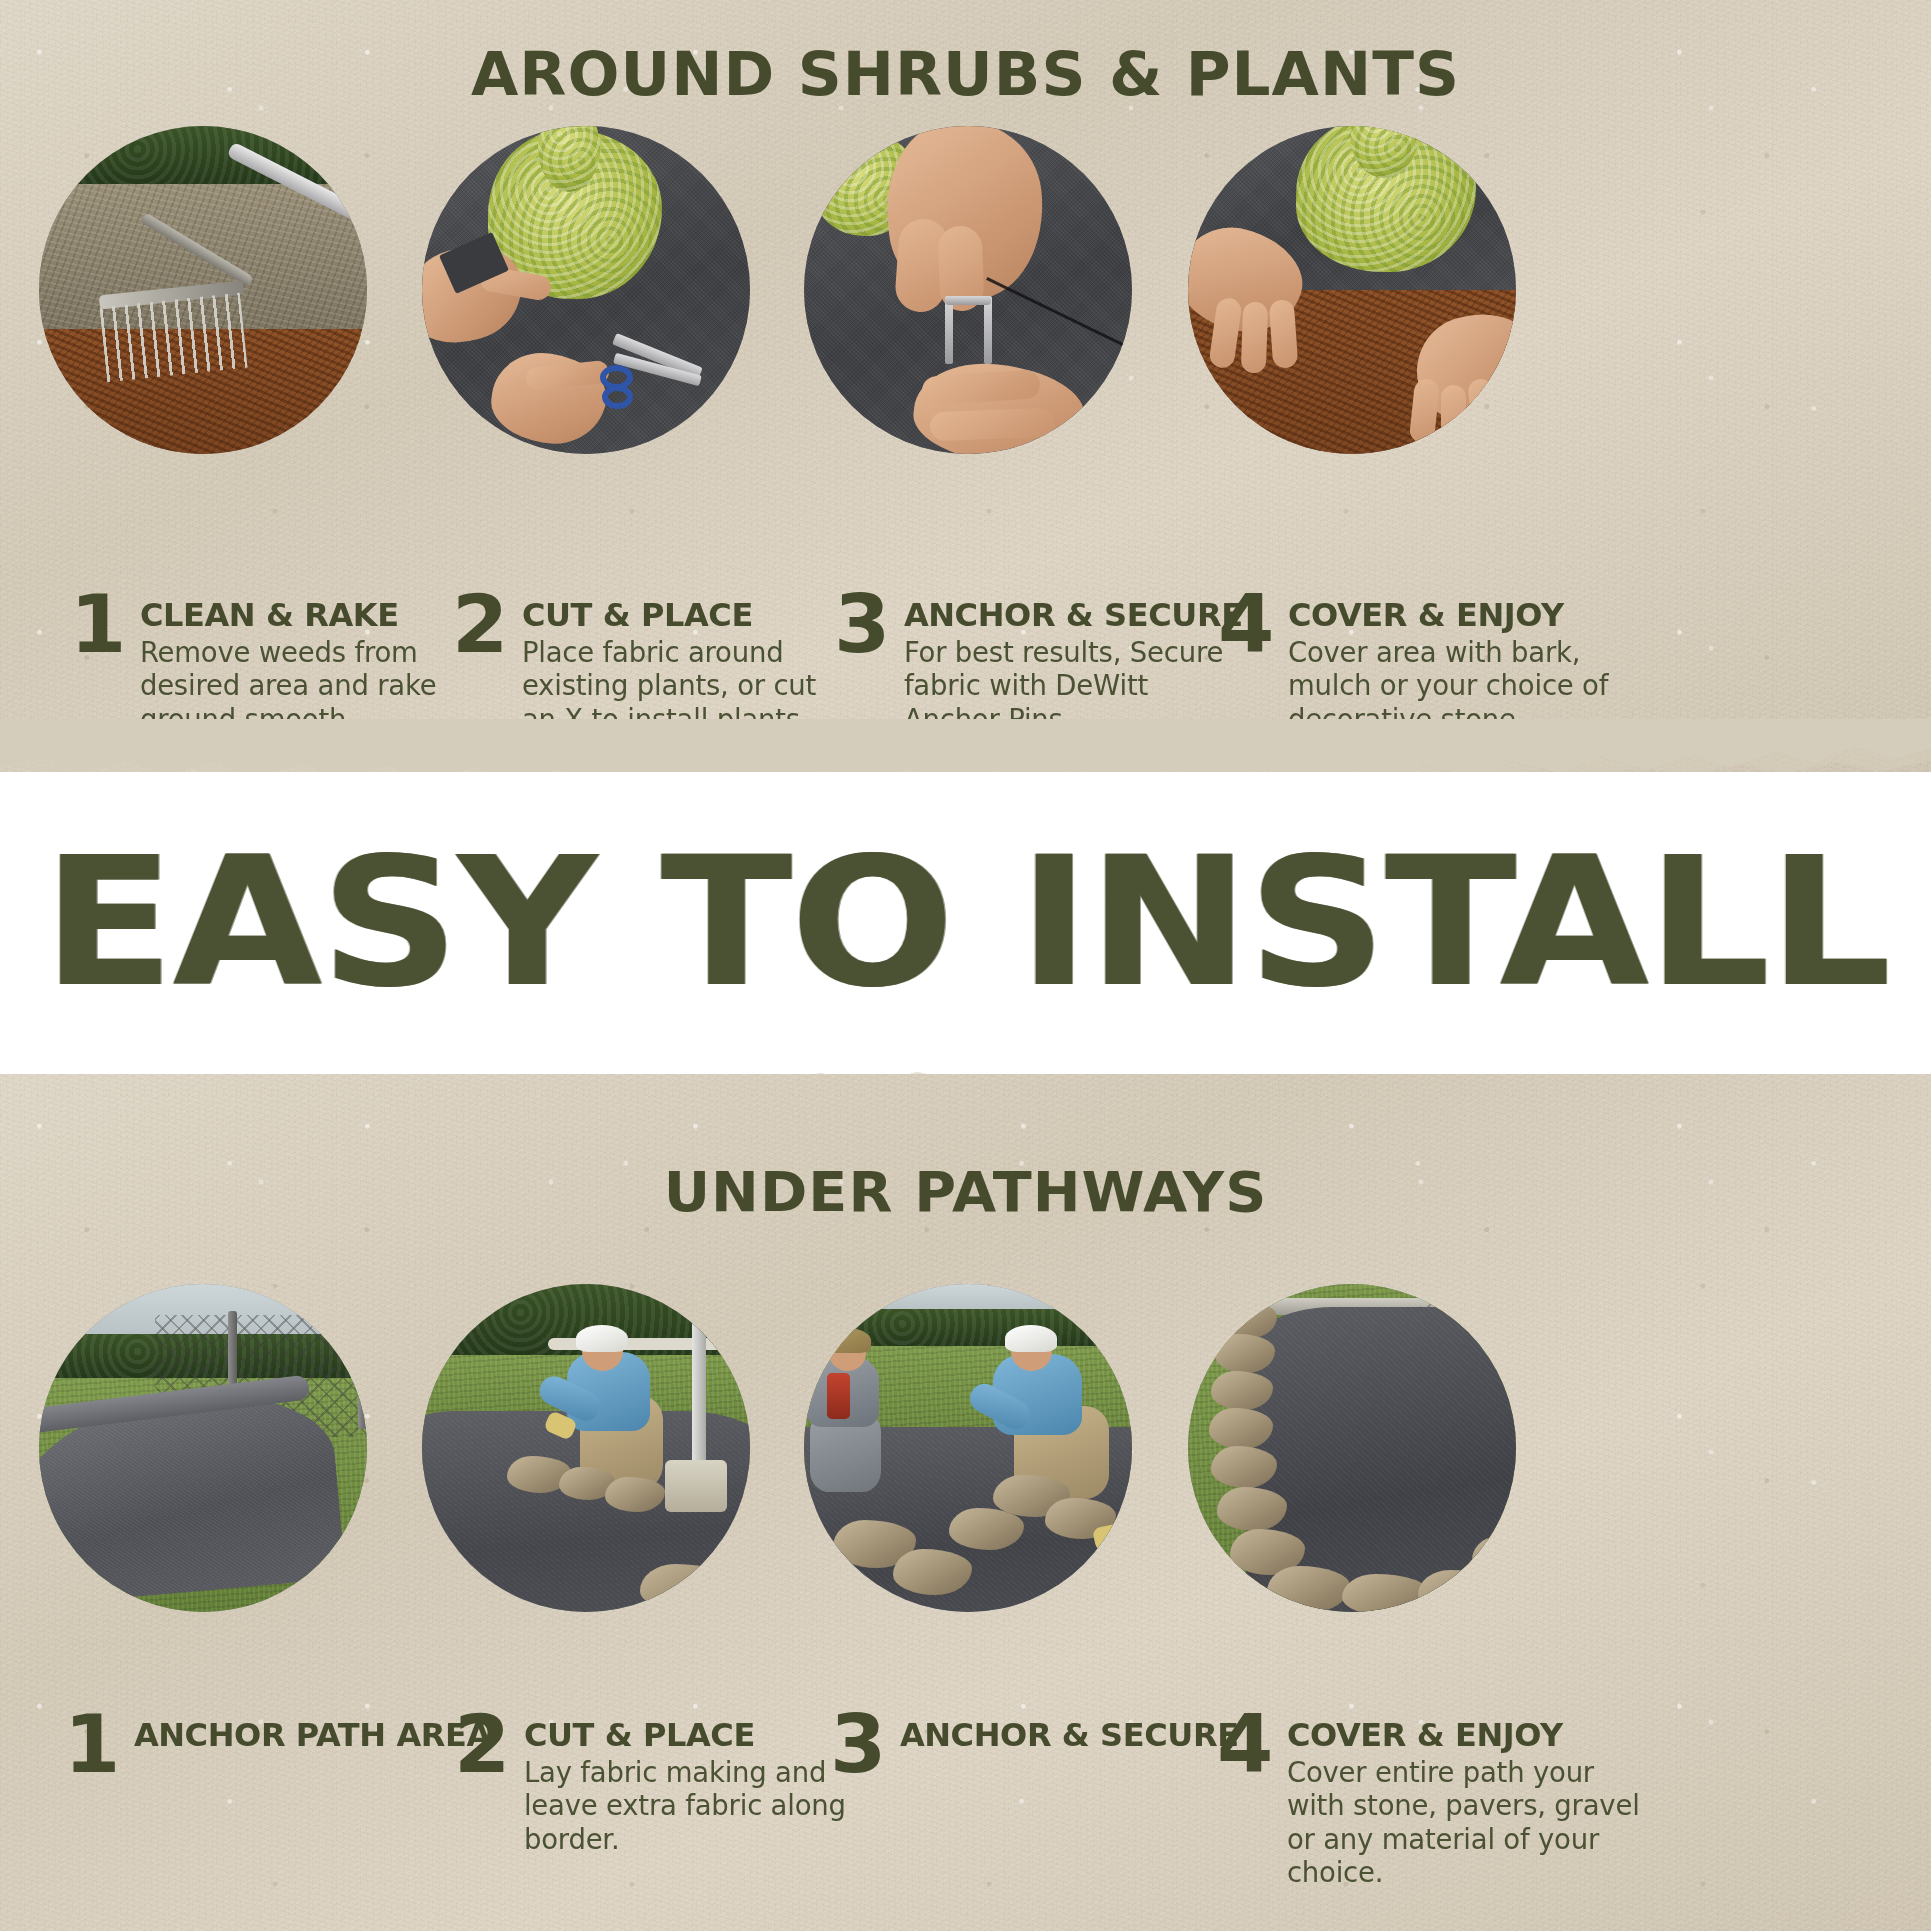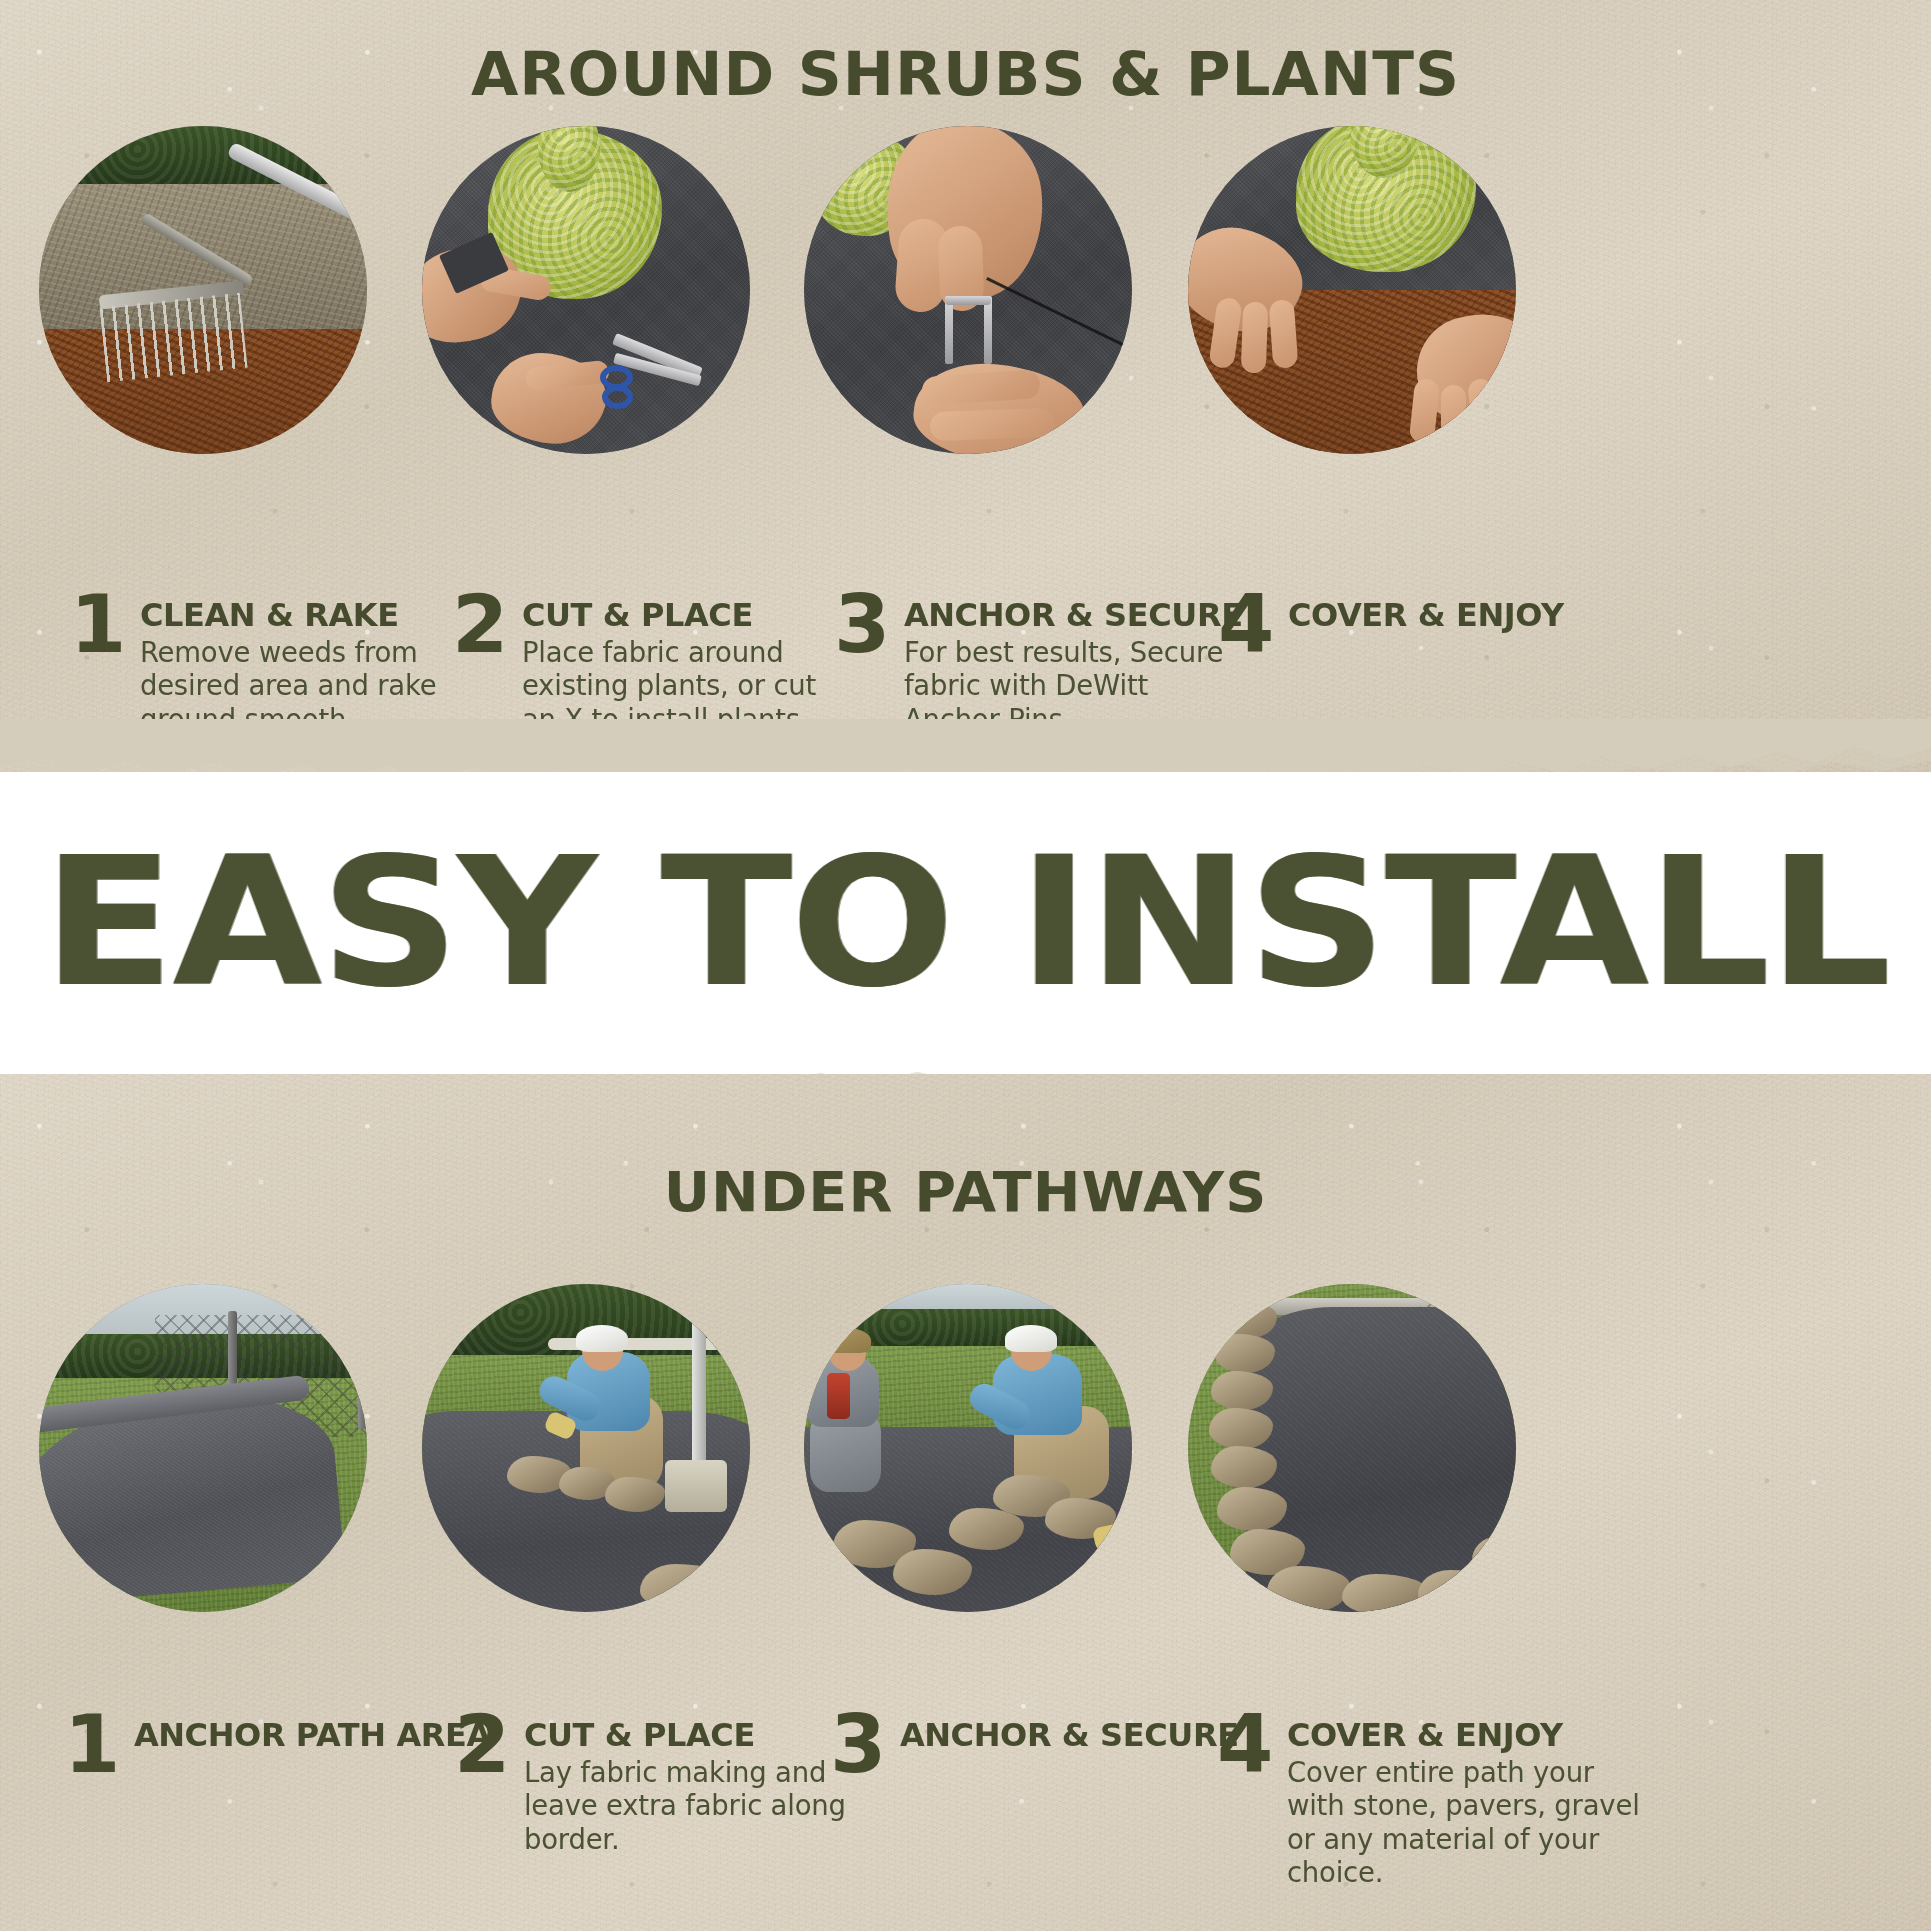--- a/index.html
+++ b/index.html
@@ -297,20 +297,21 @@
         <div class="cap-text">For best results, Secure fabric with DeWitt Anchor Pins.</div>
       </div>
     </div>
   </div>
 
   <div class="caption" style="left:1218px">
     <div class="cap-head">
       <div class="cap-num">4</div>
       <div class="cap-body">
         <div class="cap-title">COVER &amp; ENJOY</div>
+        <div class="cap-text">Cover area with bark, mulch or your choice of decorative stone.</div>
       </div>
     </div>
   </div>
 
 </div>
 
 <div class="tear" id="tear-top-edge">
   <svg viewBox="0 0 2000 70" preserveAspectRatio="none">
     <path fill="#d6cdbc" d="M0,0 H2000 V30 L1960,41 1920,28 1880,44 1840,33 1795,49 1750,36 1705,52 1660,38 1615,55 1570,42 1525,58 1480,44 1435,60 1390,46 1345,62 1300,47 1255,63 1210,48 1165,64 1120,49 1075,65 1030,50 985,66 940,51 895,67 850,52 805,68 760,53 715,69 670,54 625,68 580,52 535,66 490,50 445,64 400,48 355,62 310,46 265,60 220,44 175,58 130,42 85,56 40,38 0,52 Z"></path>
     <path fill="#d6cdbc" opacity=".55" d="M0,46 L50,58 100,48 150,62 200,50 250,64 300,52 350,66 400,54 450,68 500,56 550,68 600,58 650,70 700,59 750,70 800,60 850,70 900,60 950,70 1000,60 1050,70 1100,59 1150,69 1200,58 1250,68 1300,56 1350,66 1400,54 1450,64 1500,52 1550,62 1600,50 1650,60 1700,48 1750,58 1800,46 1850,56 1900,44 1950,54 2000,42 V0 H0 Z"></path>

